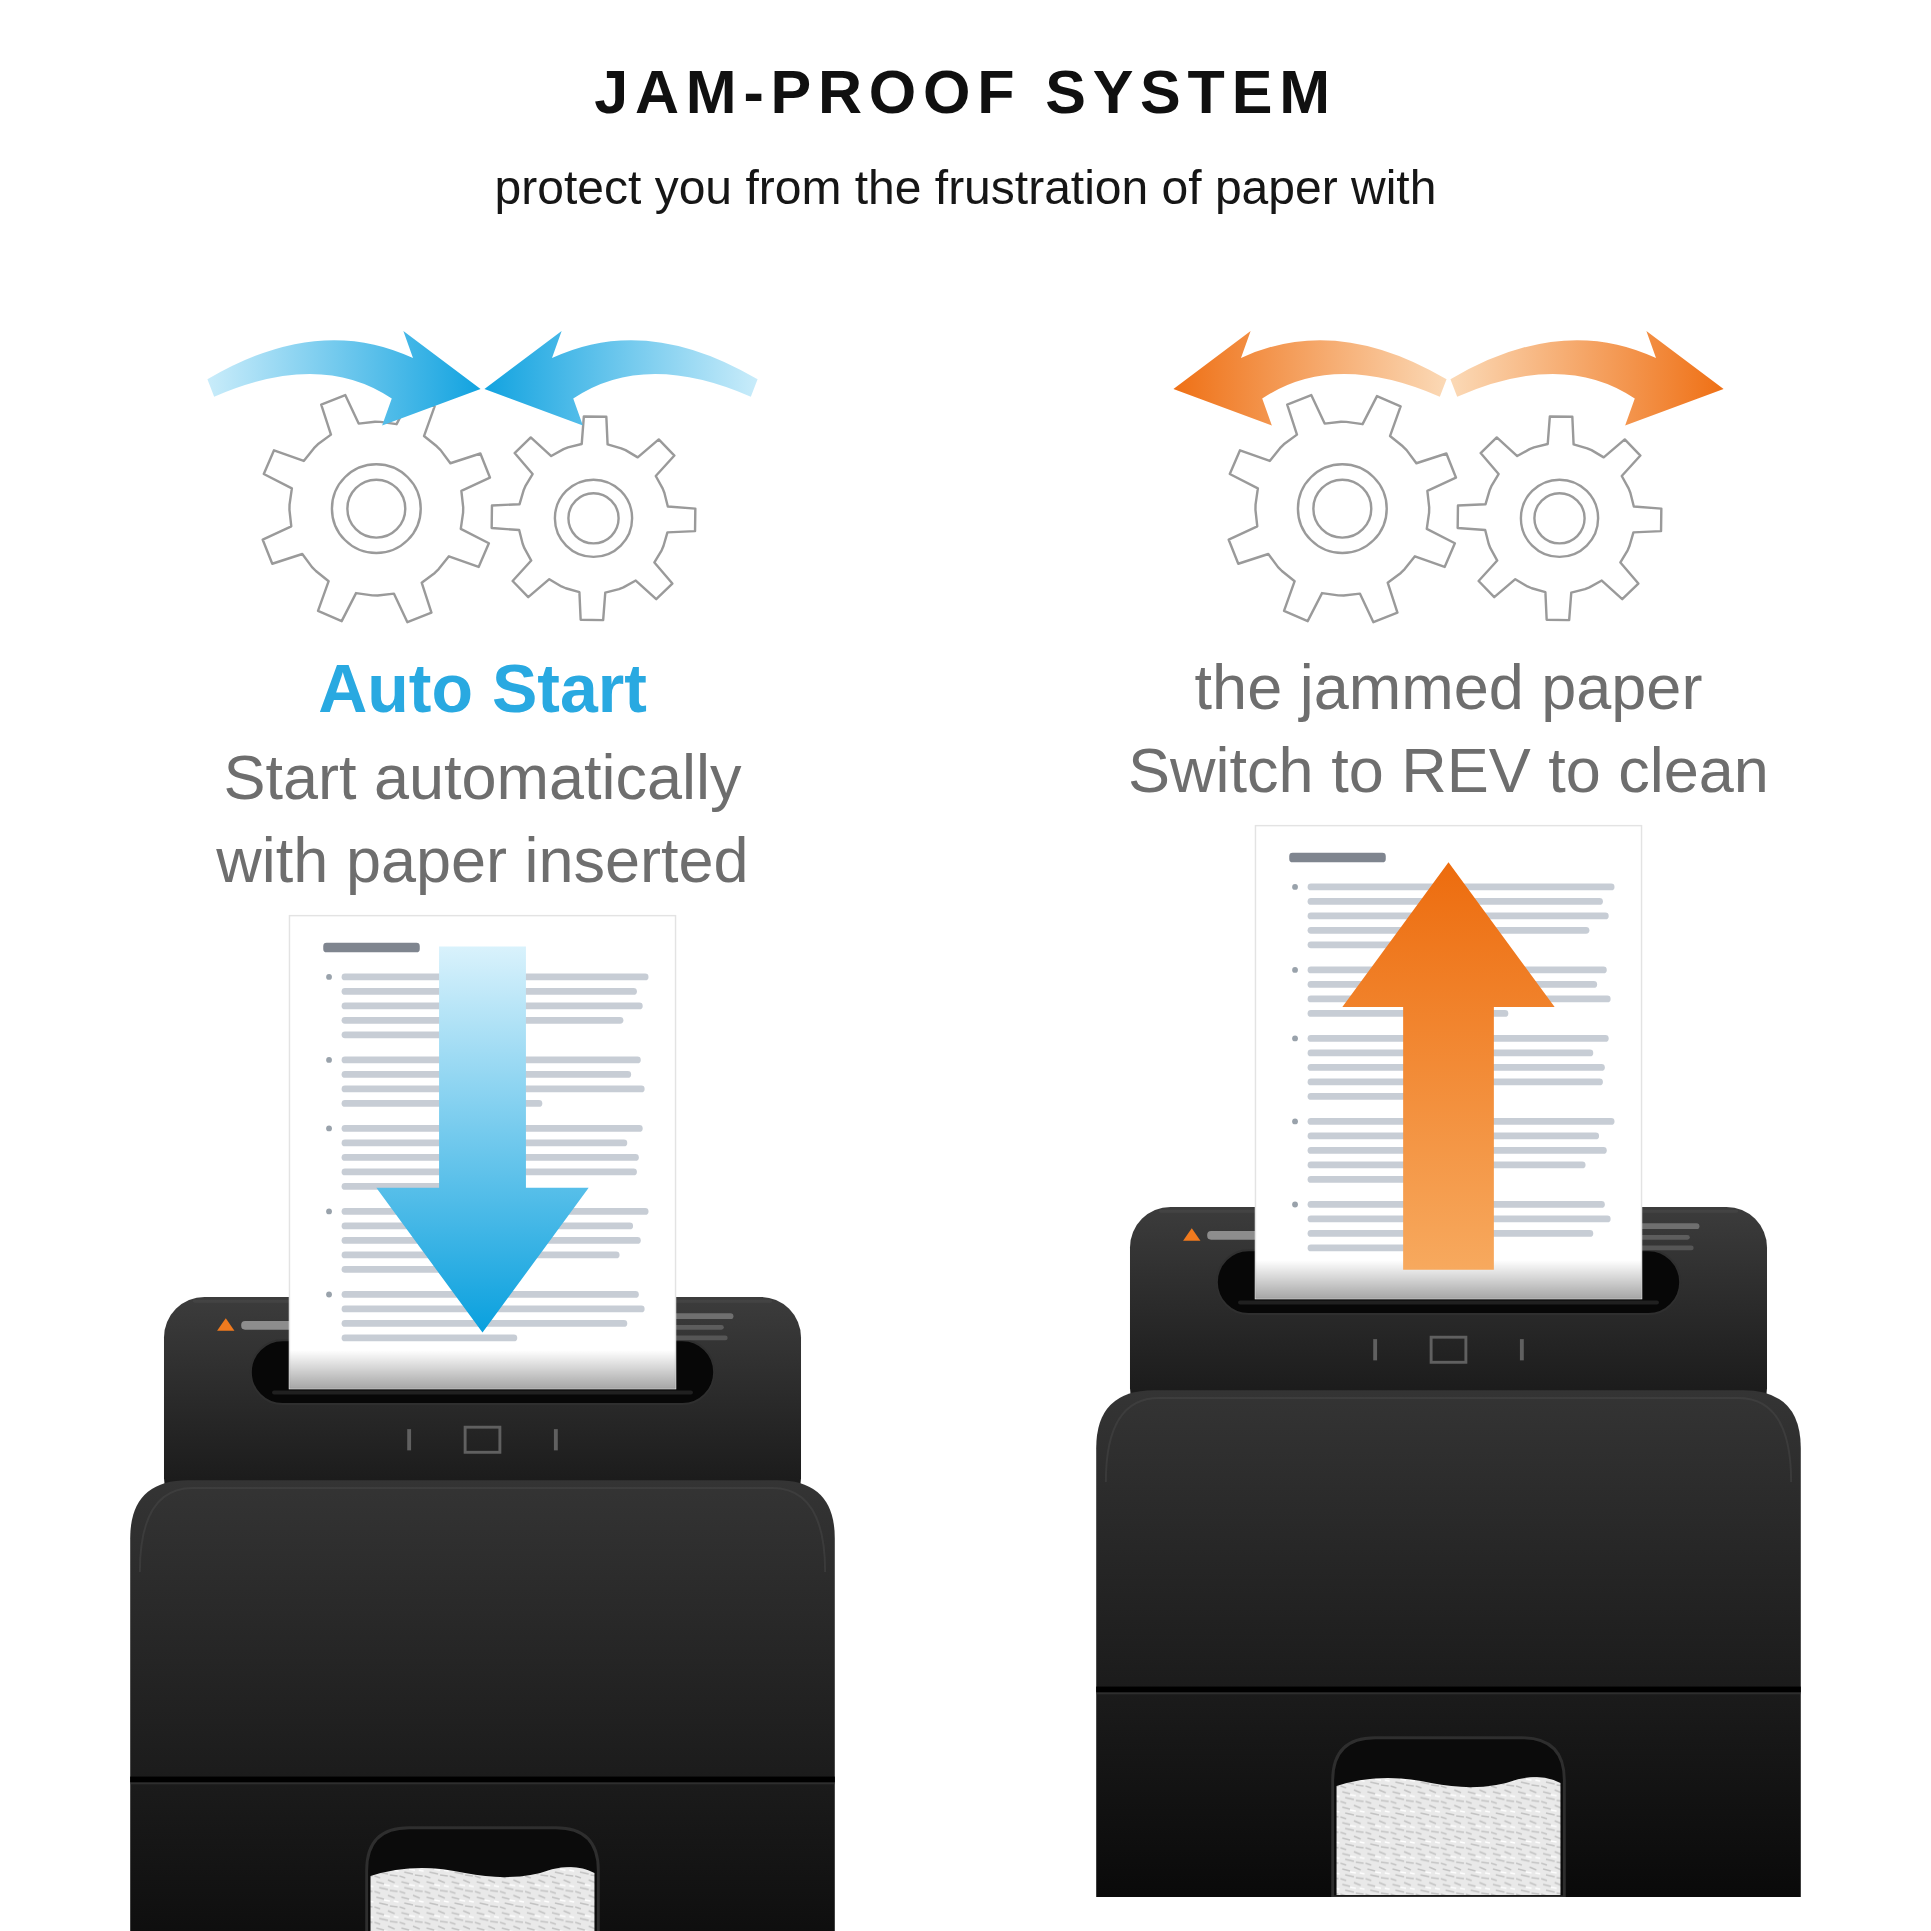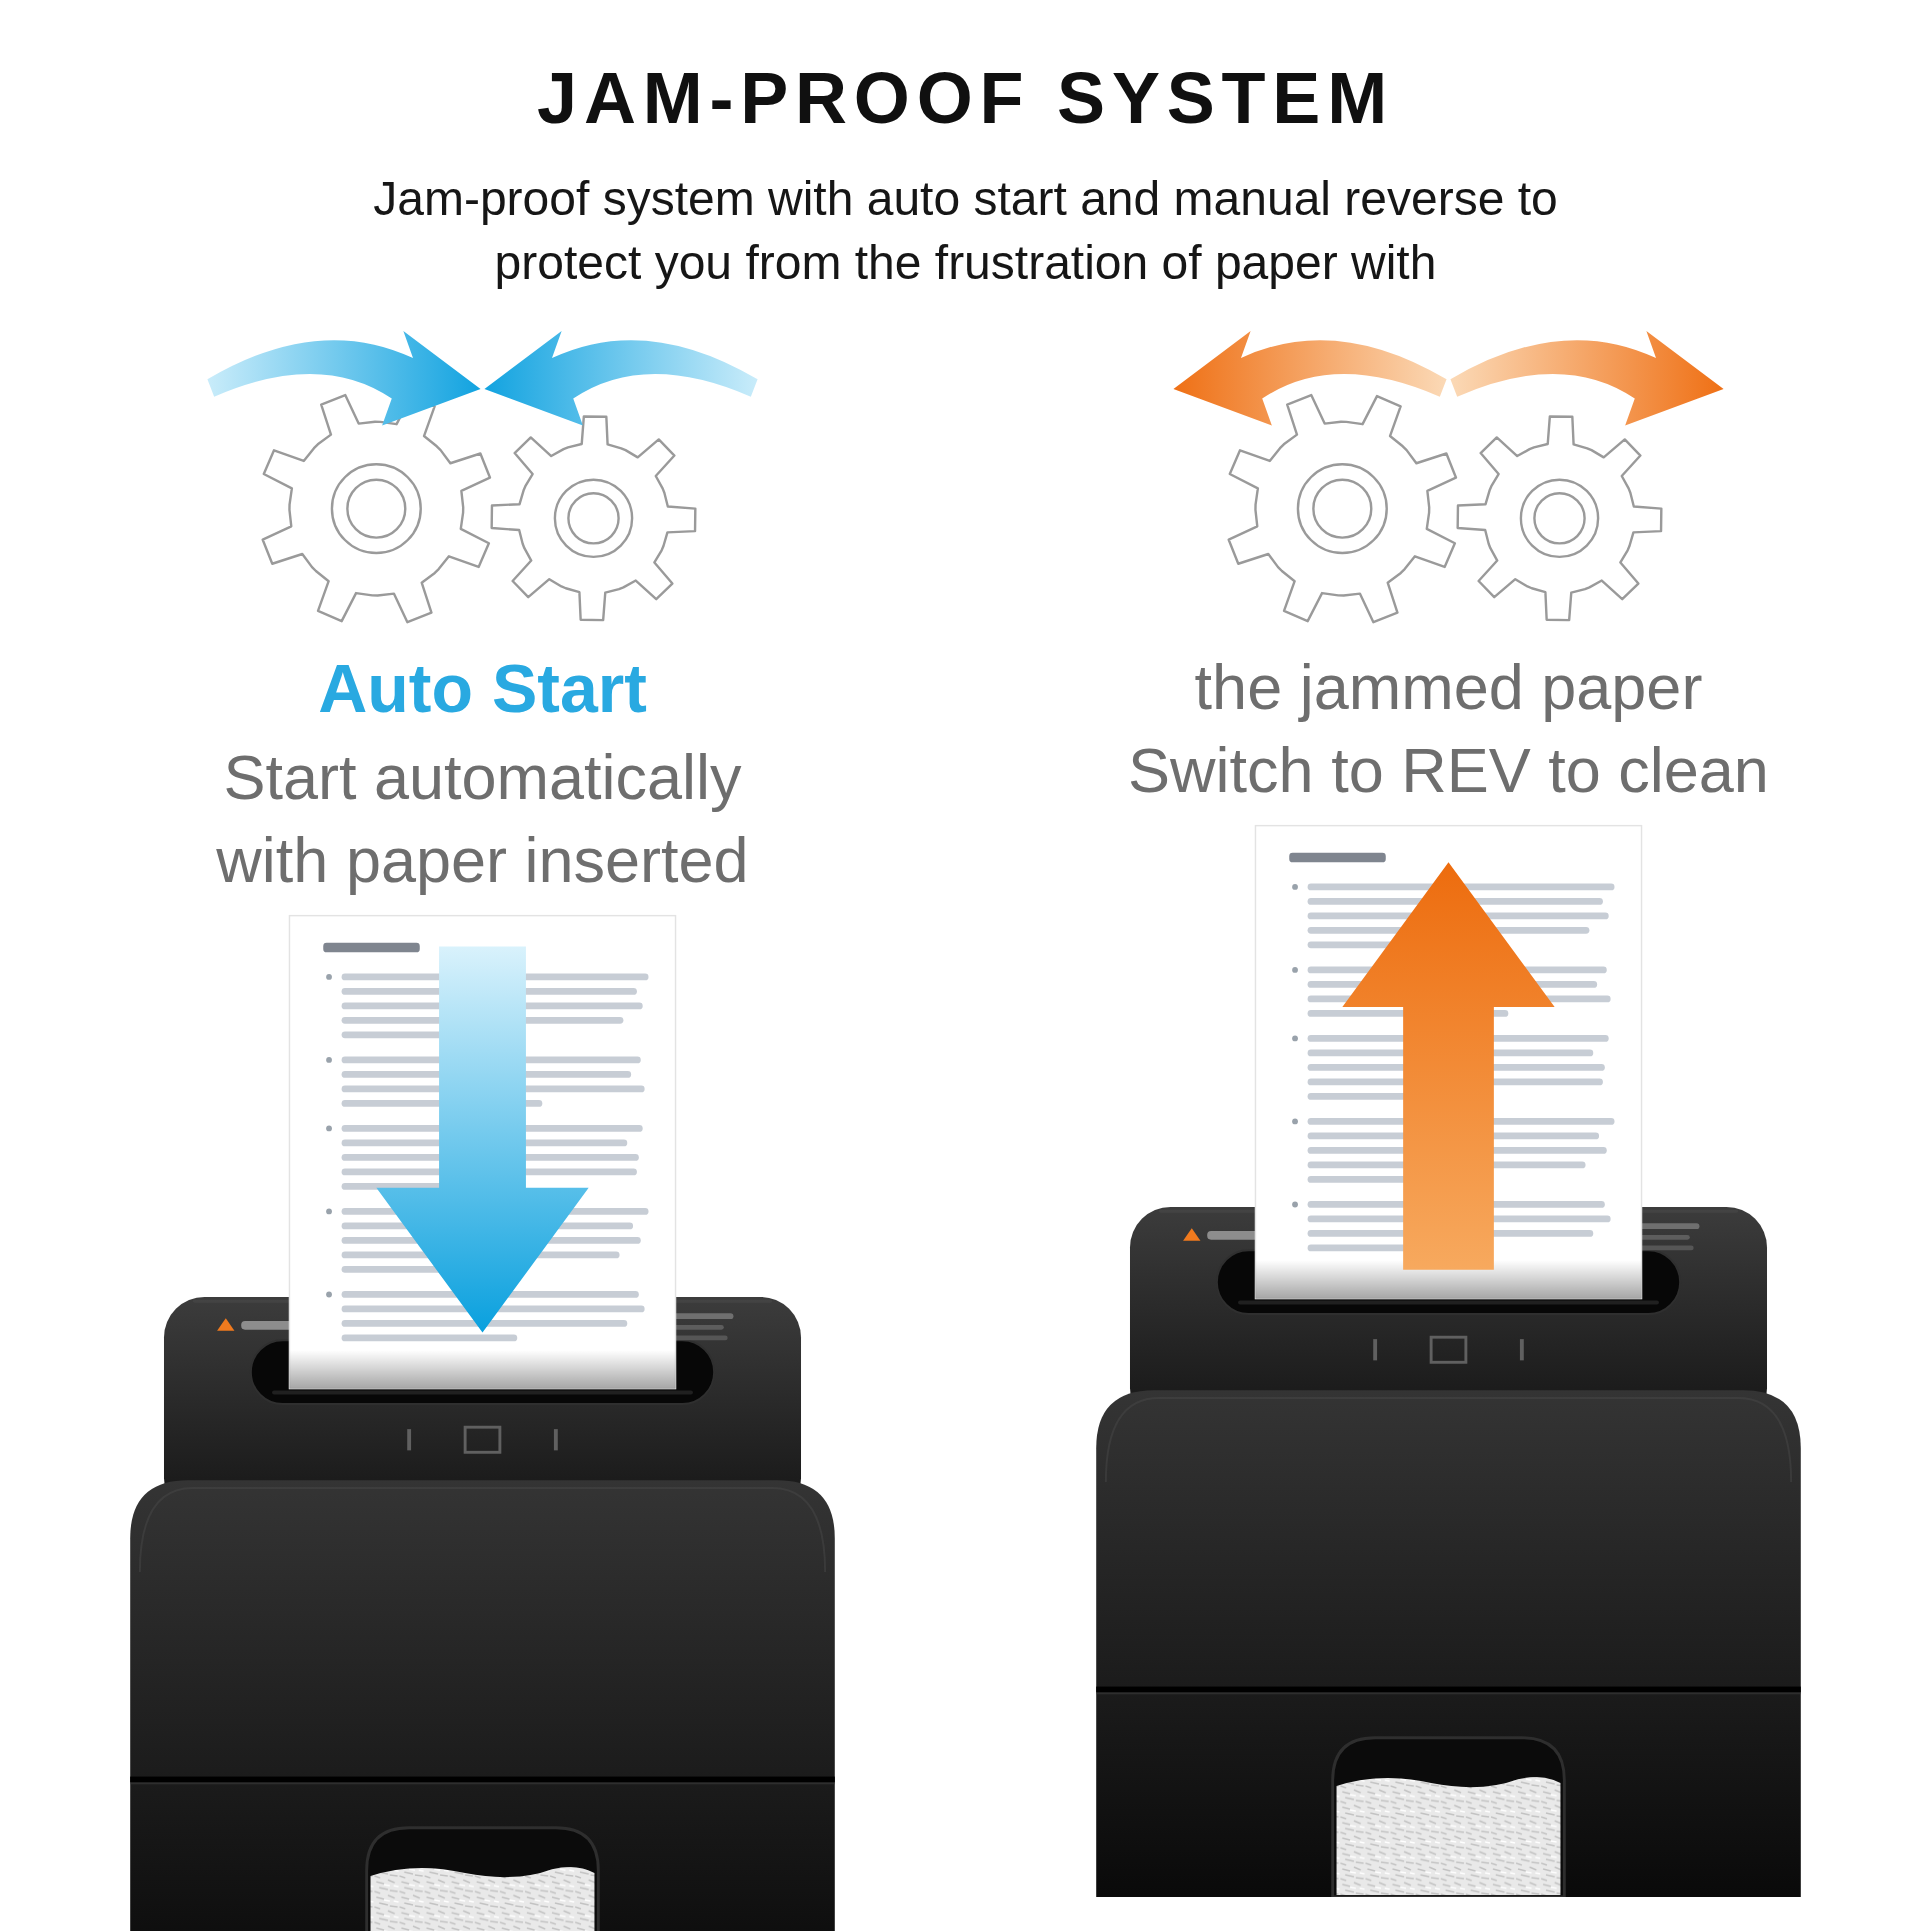--- a/index.html
+++ b/index.html
@@ -1,39 +1,38 @@
 <!DOCTYPE html>
 <html><head>
 <meta charset="utf-8">
 <style>
   html,body{margin:0;padding:0;background:#ffffff;font-family:"Liberation Sans",sans-serif;}
   .page{position:relative;width:1931px;height:1931px;overflow:hidden;background:#ffffff;}
   .header{position:absolute;top:0;left:0;width:100%;text-align:center;}
-  .title{margin:62px 0 0;font-size:72px;font-weight:800;letter-spacing:6.8px;color:#101010;line-height:1;}
+  .title{margin:62px 0 0;font-size:61px;font-weight:800;letter-spacing:6.8px;color:#101010;line-height:1;}
   .subtitle{margin:33px auto 0;font-size:48px;line-height:1.34;color:#161616;font-weight:400;}
   .subtitle span{display:block;}
   .feature{position:absolute;top:304px;width:869px;text-align:center;}
   .feature-left{left:48px;}
   .feature-right{left:1014px;}
   .gears{display:block;margin:0 auto;}
   .feature-label{margin:11.6px 0 0;font-size:68px;font-weight:700;line-height:1.15;}
   .feature-desc{margin:9px 0 0;font-size:63px;line-height:1.32;color:#6e6e6e;}
   .feature-desc span{display:block;}
   .shredder{display:block;margin:3.9px auto 0;}
   .defs-holder{position:absolute;width:0;height:0;overflow:hidden;}
 </style>
 </head>
 <body>
 
 <div class="page">
 
   <header class="header">
     <h1 class="title">JAM-PROOF SYSTEM</h1>
     <p class="subtitle">
-      <span>Jam-proof system with auto start and manual reverse to</span>
       <span>protect you from the frustration of paper with</span>
     </p>
   </header>
 
   <section class="feature feature-left">
     <svg class="gears" viewBox="0 0 680 345" width="657" height="333">
       <use href="#gear-pair"></use>
       <use href="#swoosh" fill="url(#swooshBlue)"></use>
       <use href="#swoosh" fill="url(#swooshBlue)" transform="translate(680,0) scale(-1,1)"></use>
     </svg>

